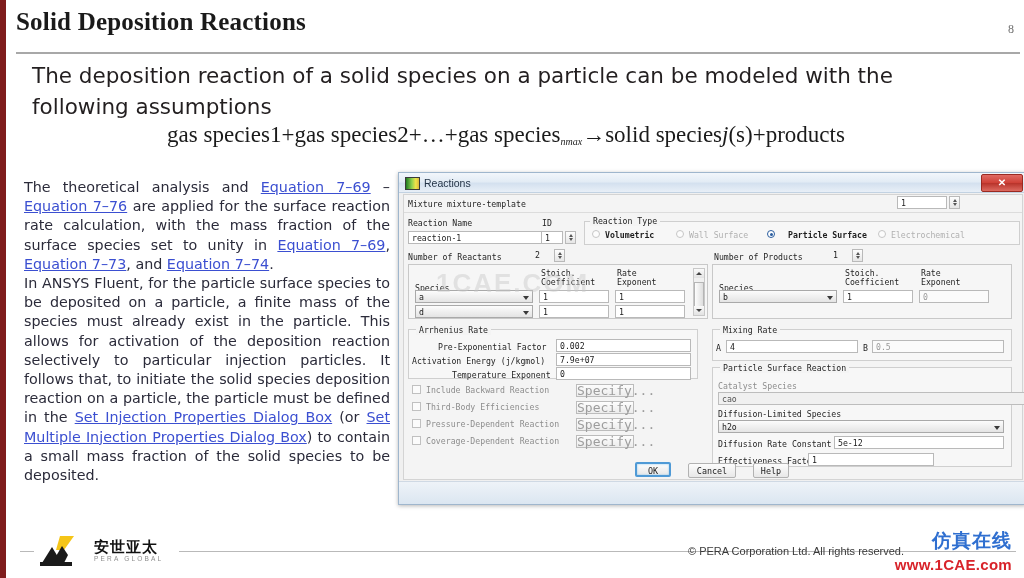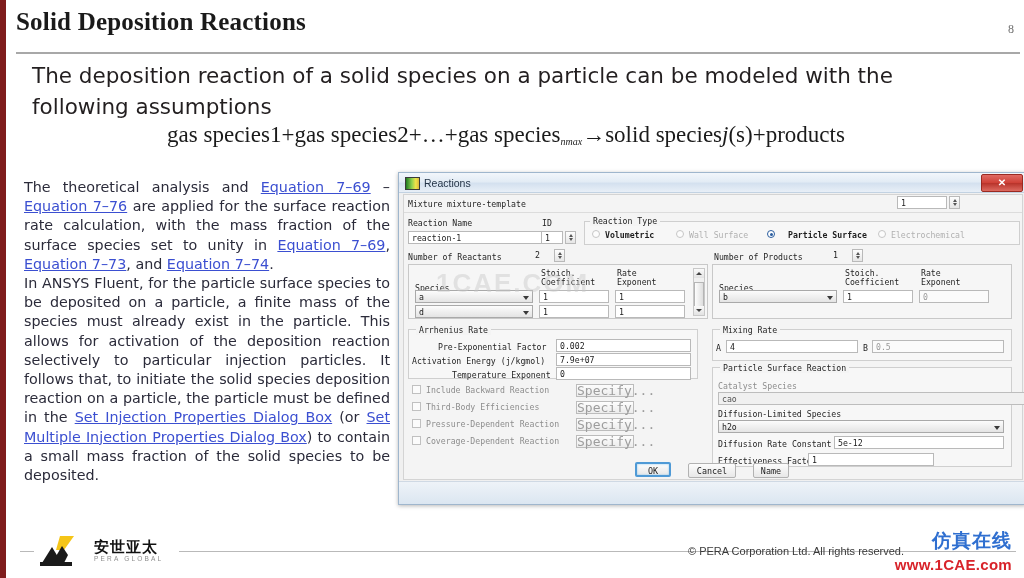--- a/index.html
+++ b/index.html
@@ -398,21 +398,21 @@
       <span class="lbl" style="left:314px;top:244px;">Diffusion Rate Constant</span>
       <span class="fld" style="left:430px;top:241px;width:170px;">5e-12</span>
 
       <span class="lbl" style="left:314px;top:261px;">Effectiveness Factor</span>
       <span class="fld" style="left:404px;top:258px;width:126px;">1</span>
     </div>
 
     <div class="btnrow" style="bottom:26px;">
       <span class="dbtn focus">OK</span>
       <span class="dbtn" style="width:48px;">Cancel</span>
-      <span class="dbtn">Name</span>
+      <span class="dbtn">Help</span>
     </div>
     <div class="dlgfoot"></div>
   </div>
 
   <div class="bg-wm">1CAE.COM</div>
 
   <div class="footline"></div>
   <div class="logo">
     <svg width="52" height="34" viewBox="0 0 52 34">
       <polygon points="26,3 40,3 30,17 22,17" fill="#f5c518"></polygon>

